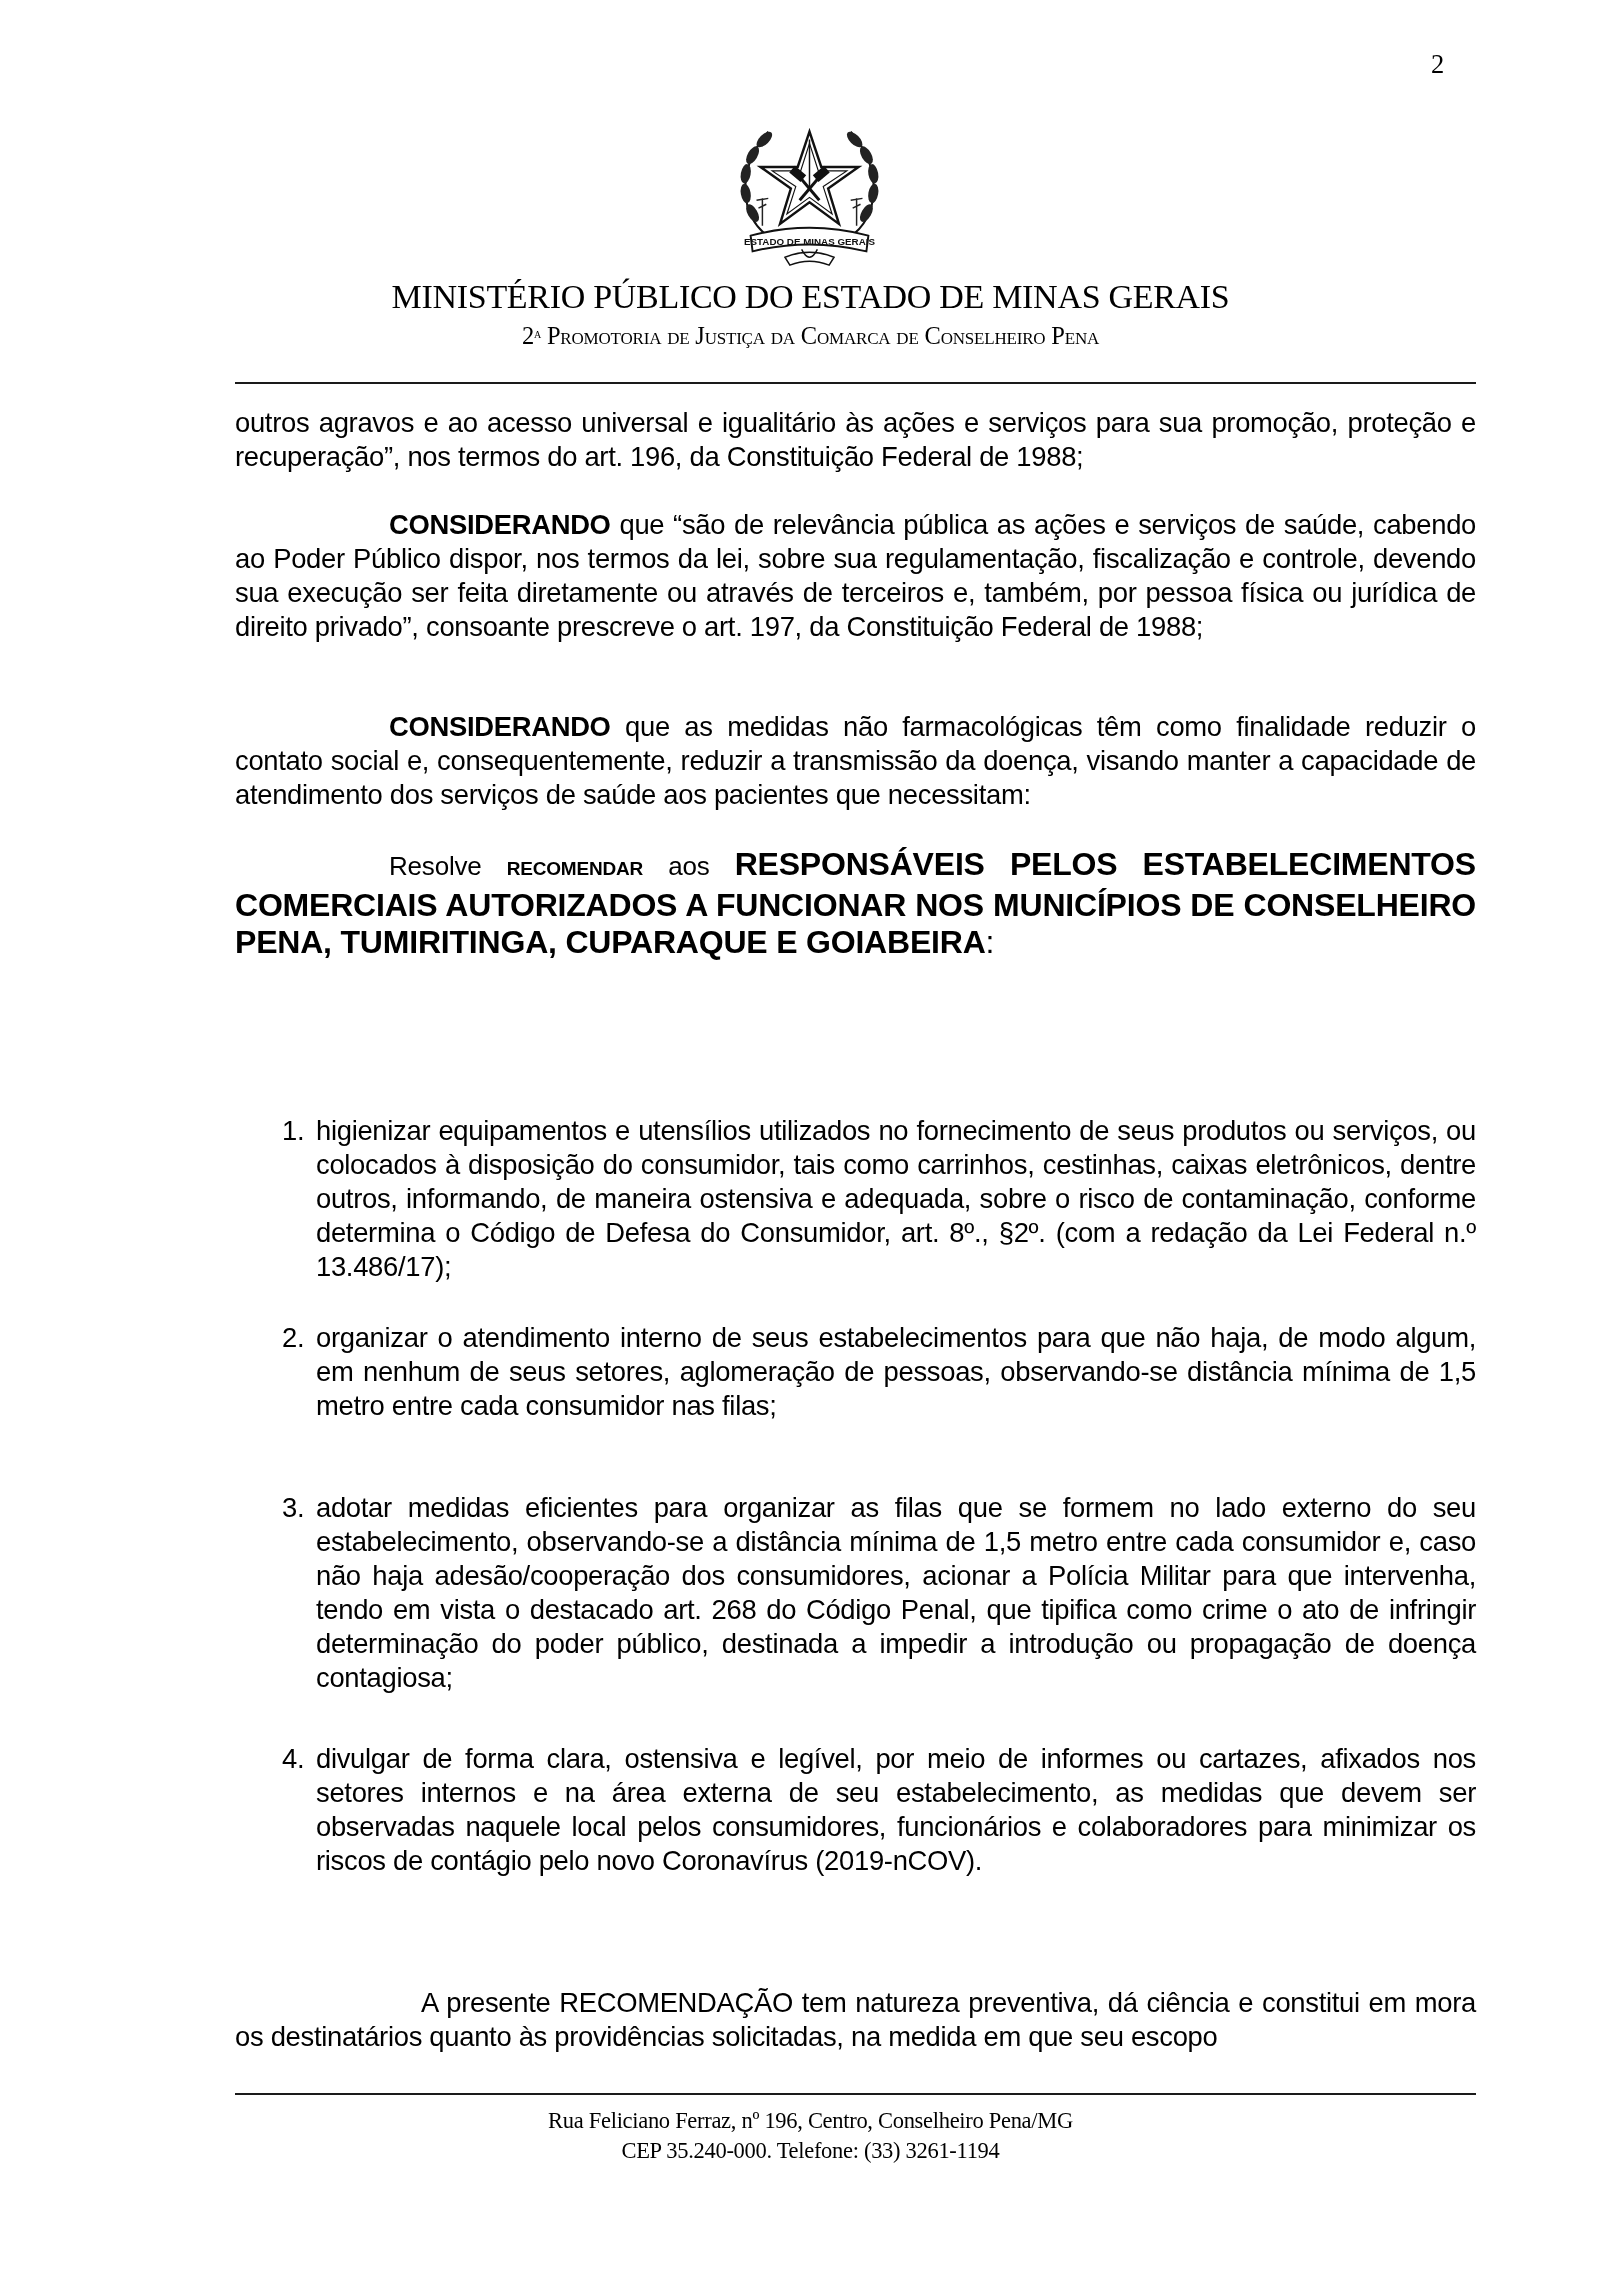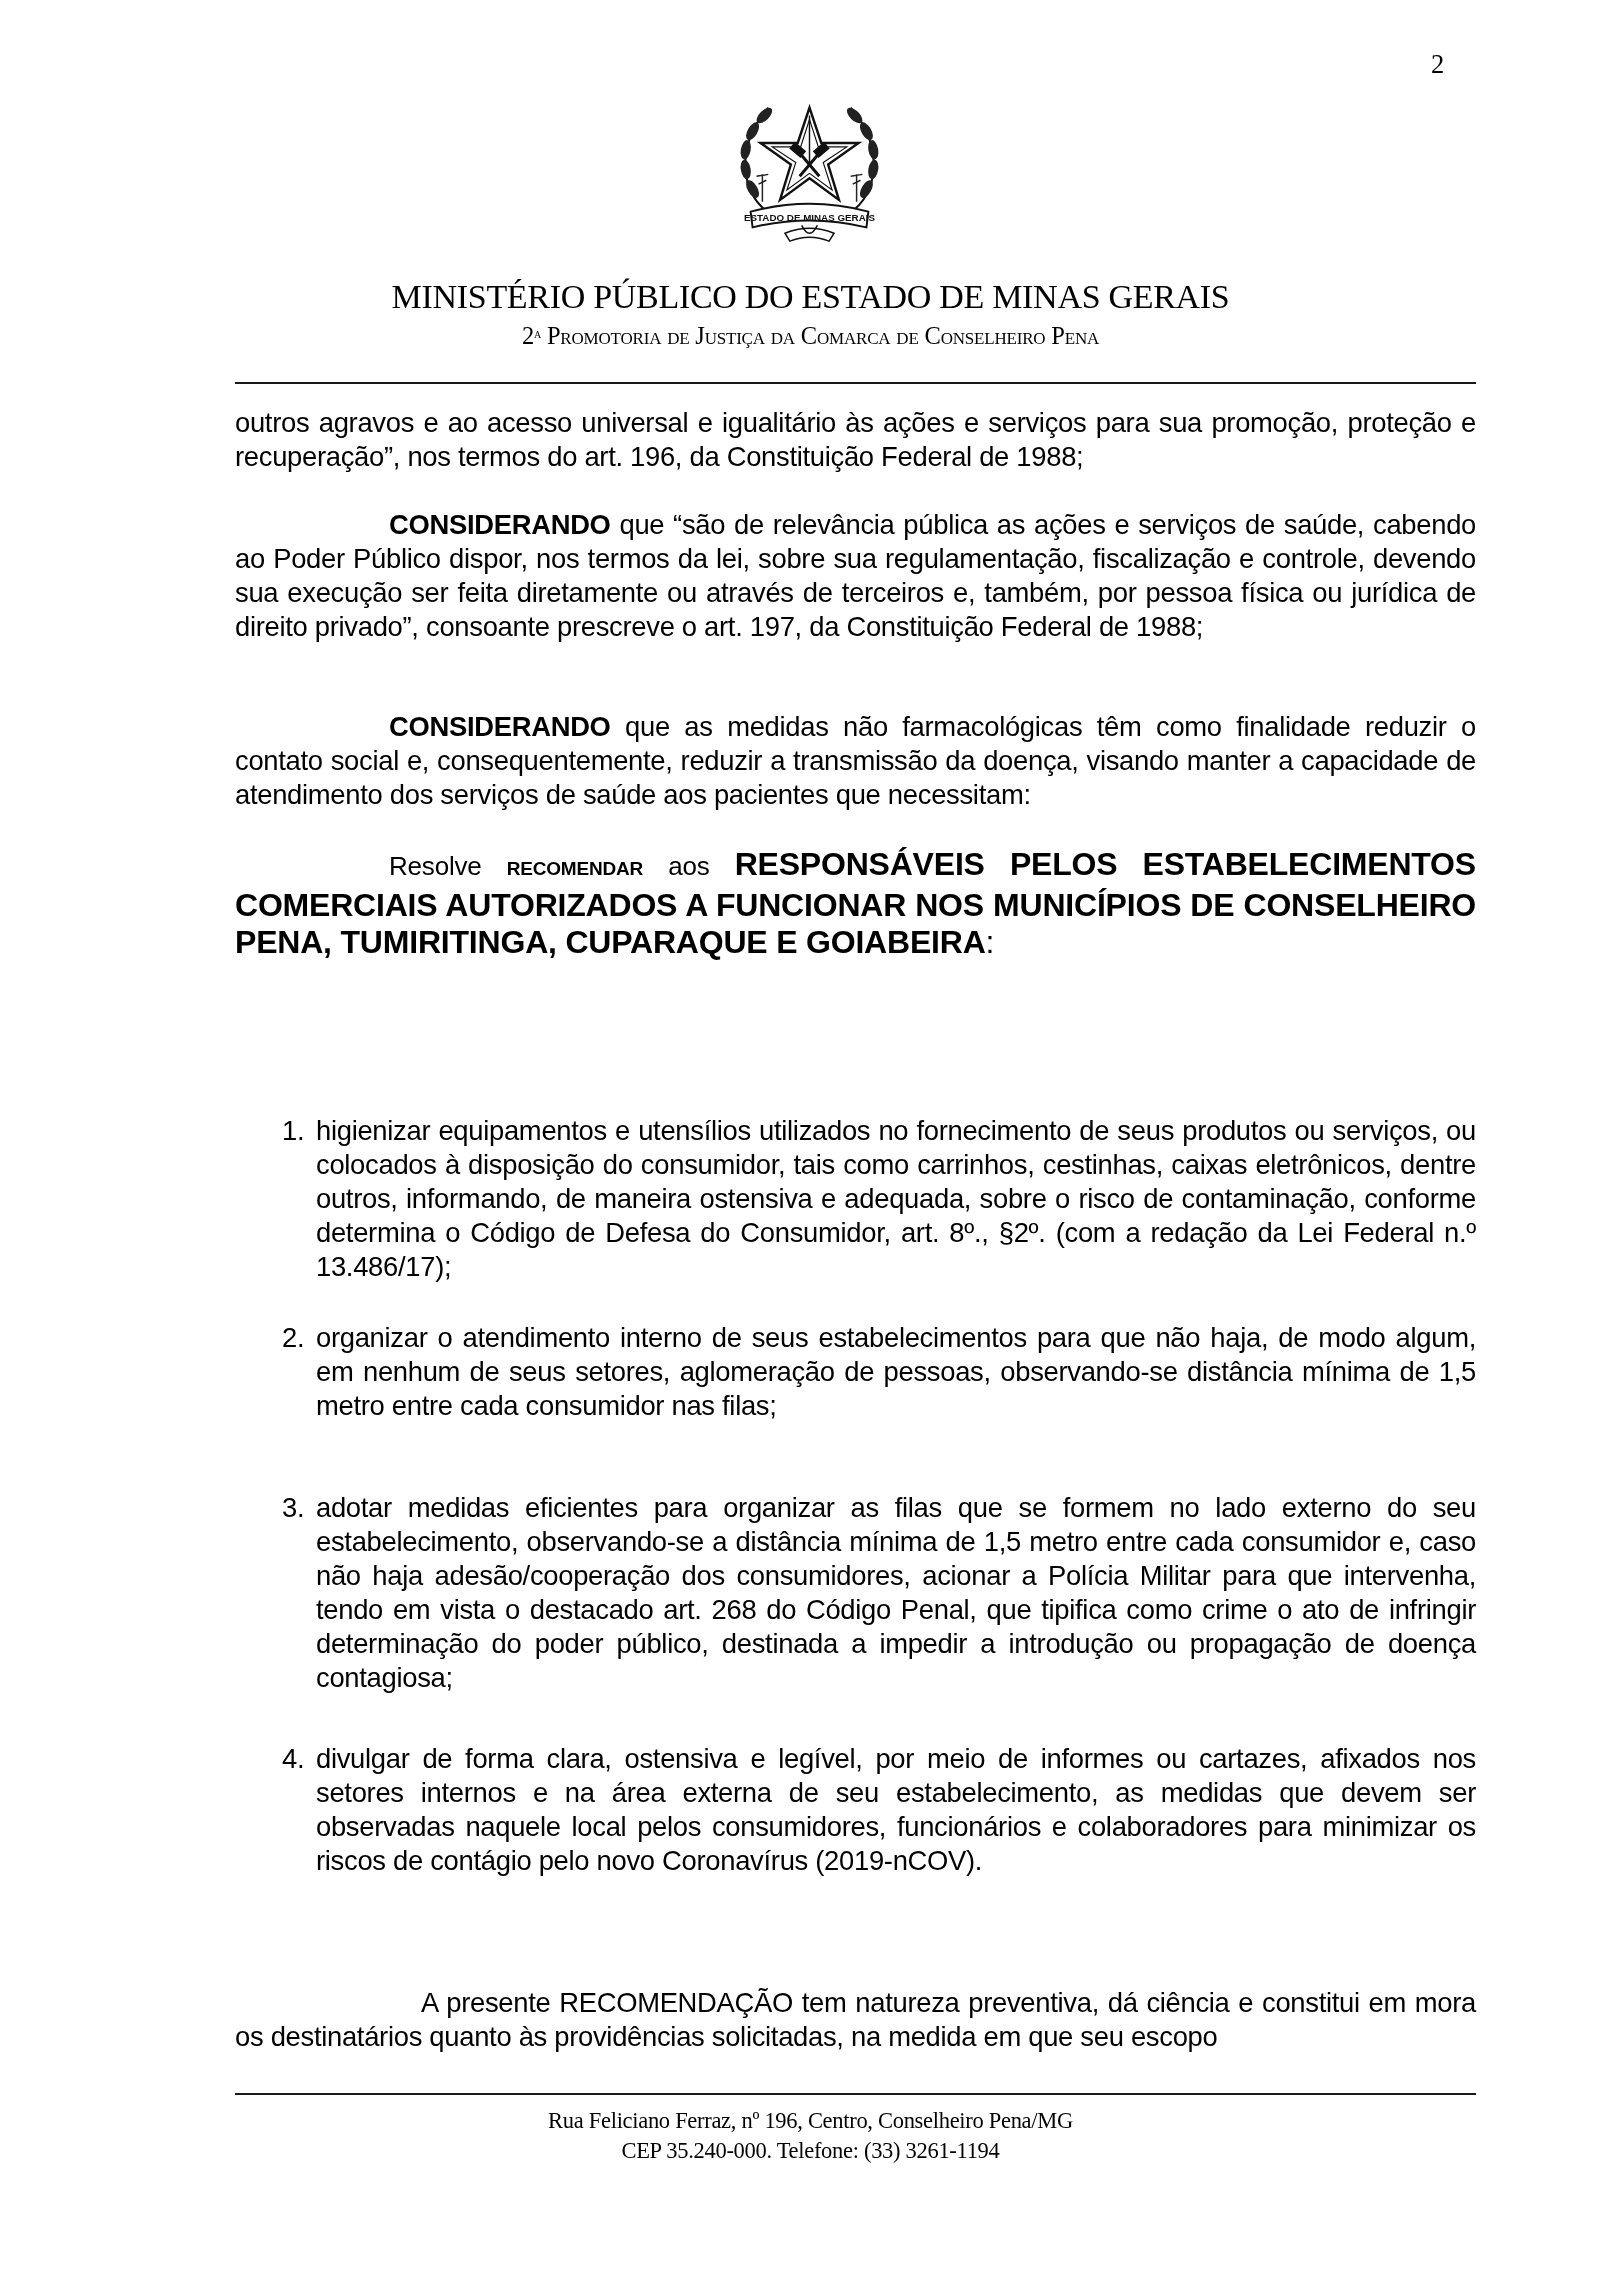--- a/index.html
+++ b/index.html
@@ -16,21 +16,21 @@
     }
     .page-number {
       position: absolute;
       top: 49px;
       left: 1431px;
       font-family: "Liberation Serif", serif;
       font-size: 26.5px;
     }
     .crest {
       position: absolute;
-      top: 86px;
+      top: 110px;
       left: 731px;
       width: 157px;
       height: 162px;
     }
     .header-title {
       position: absolute;
       top: 277px;
       left: 0;
       width: 1621px;
       text-align: center;

